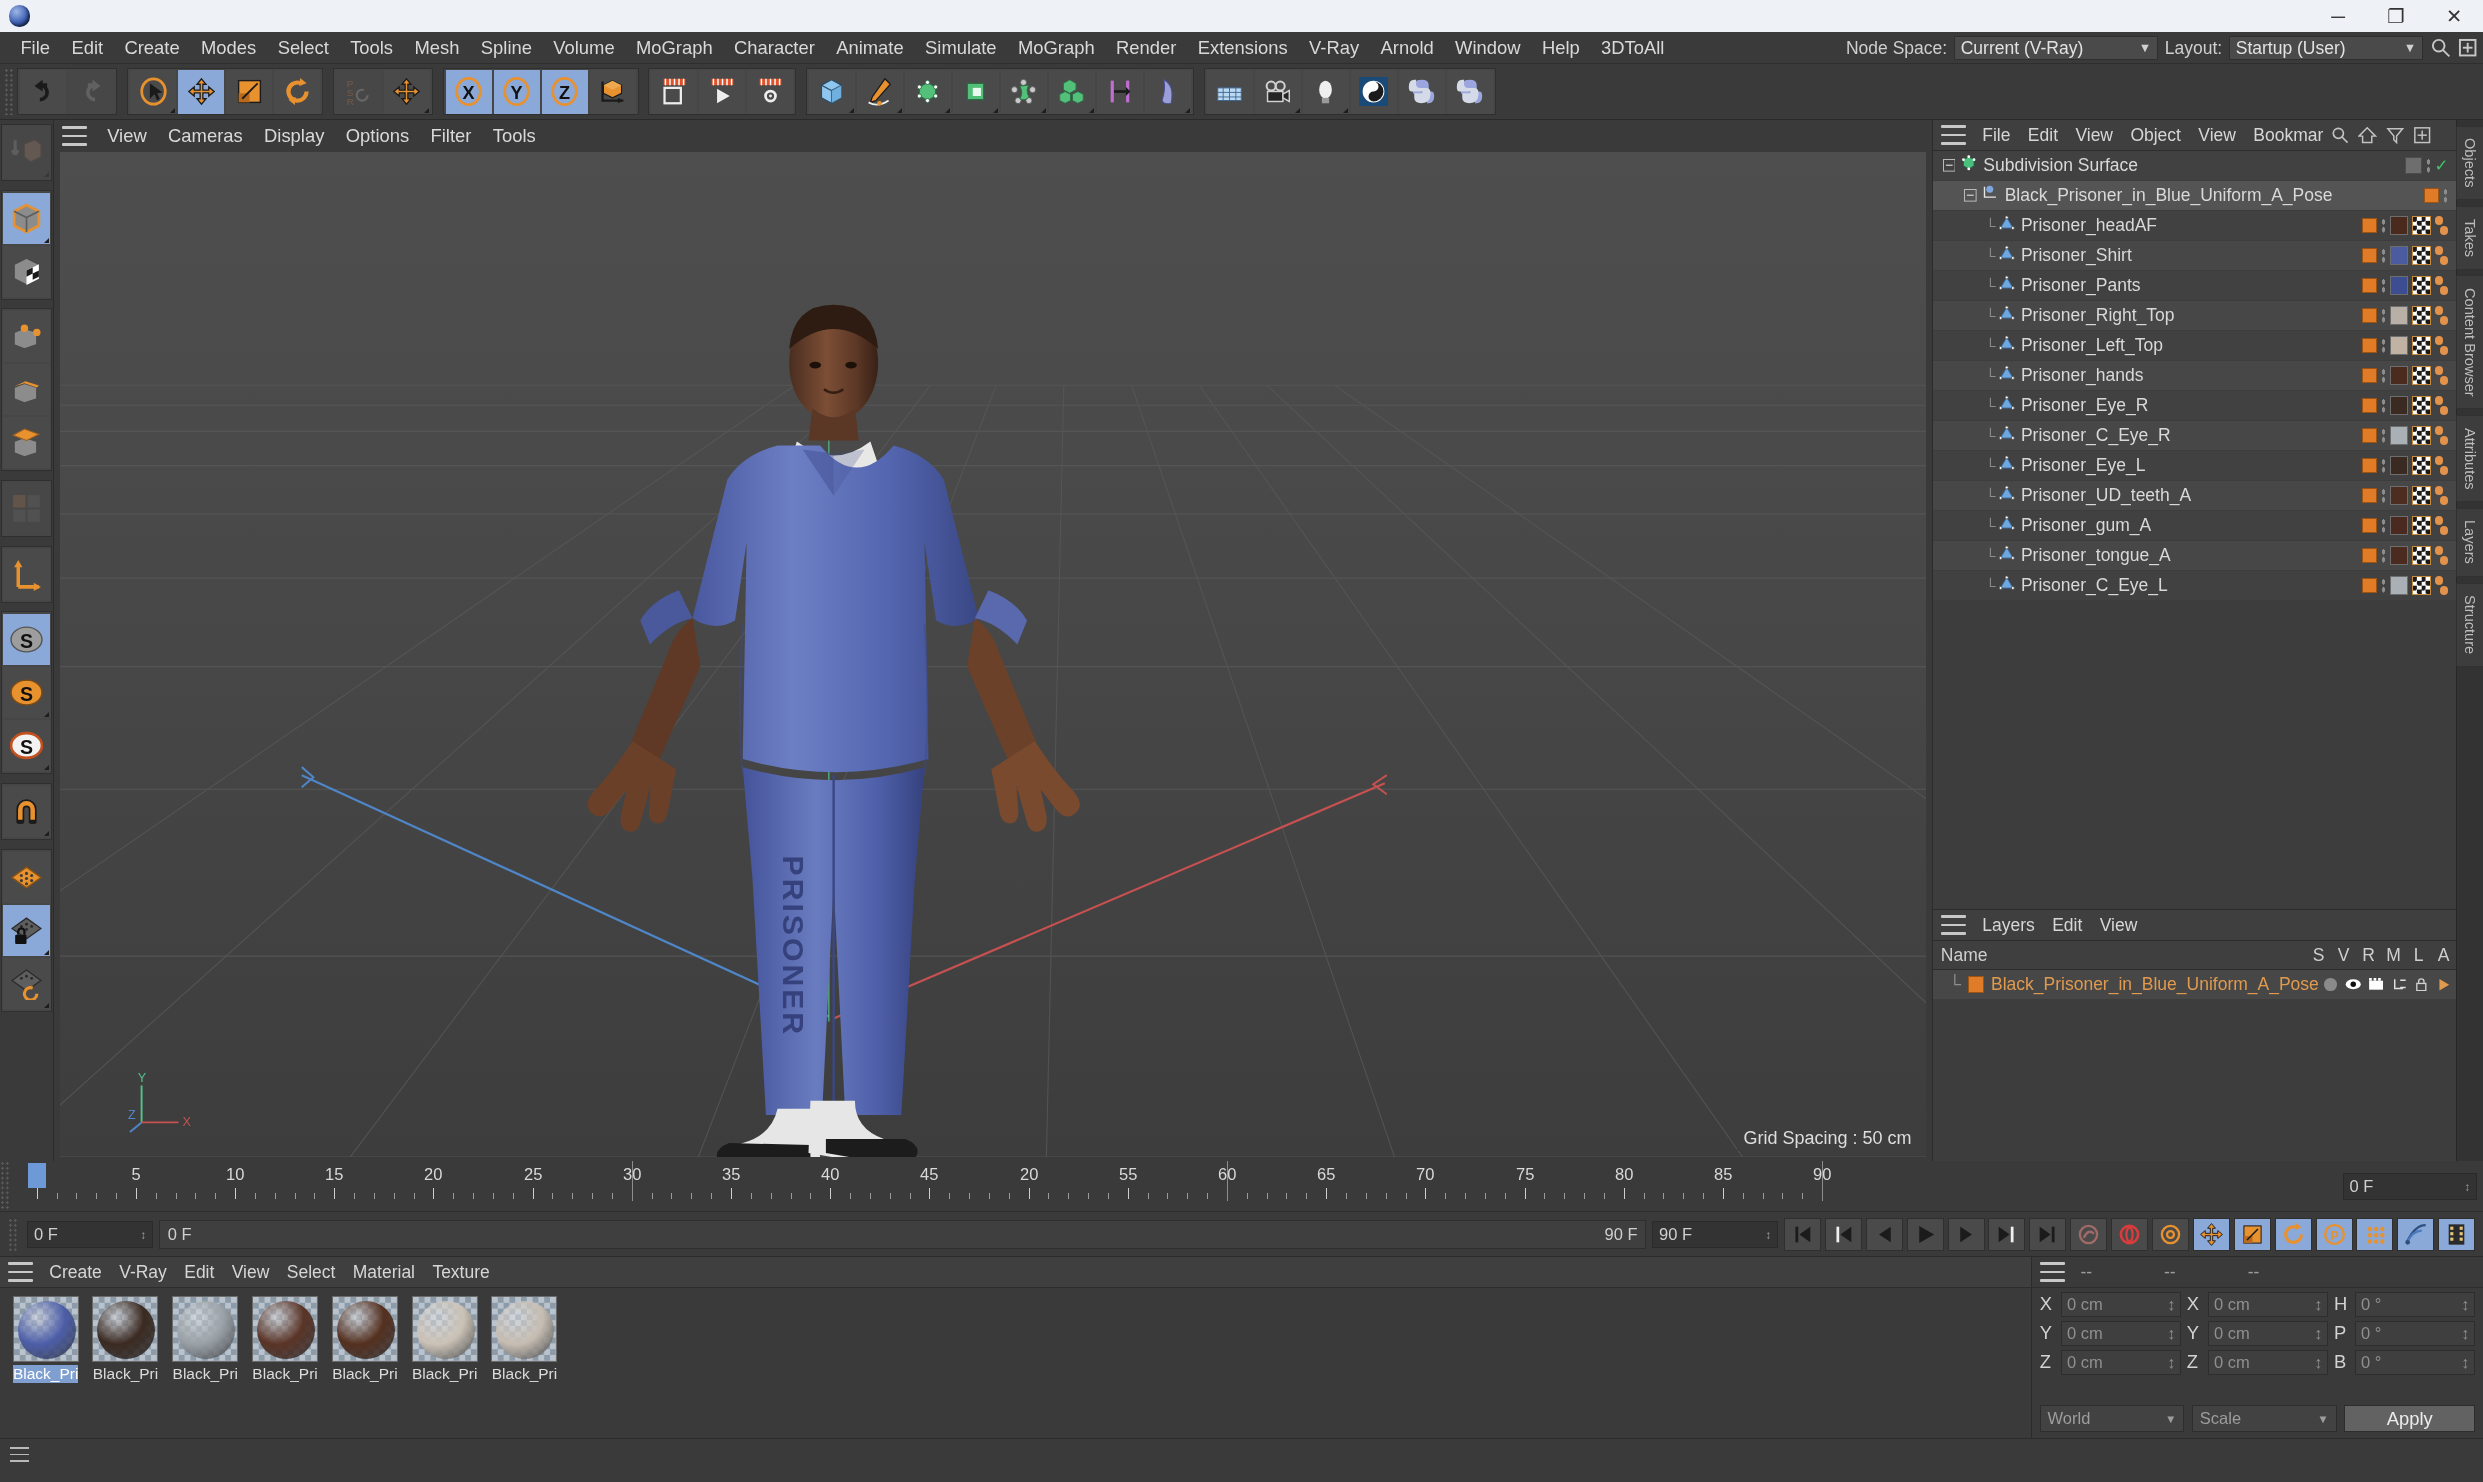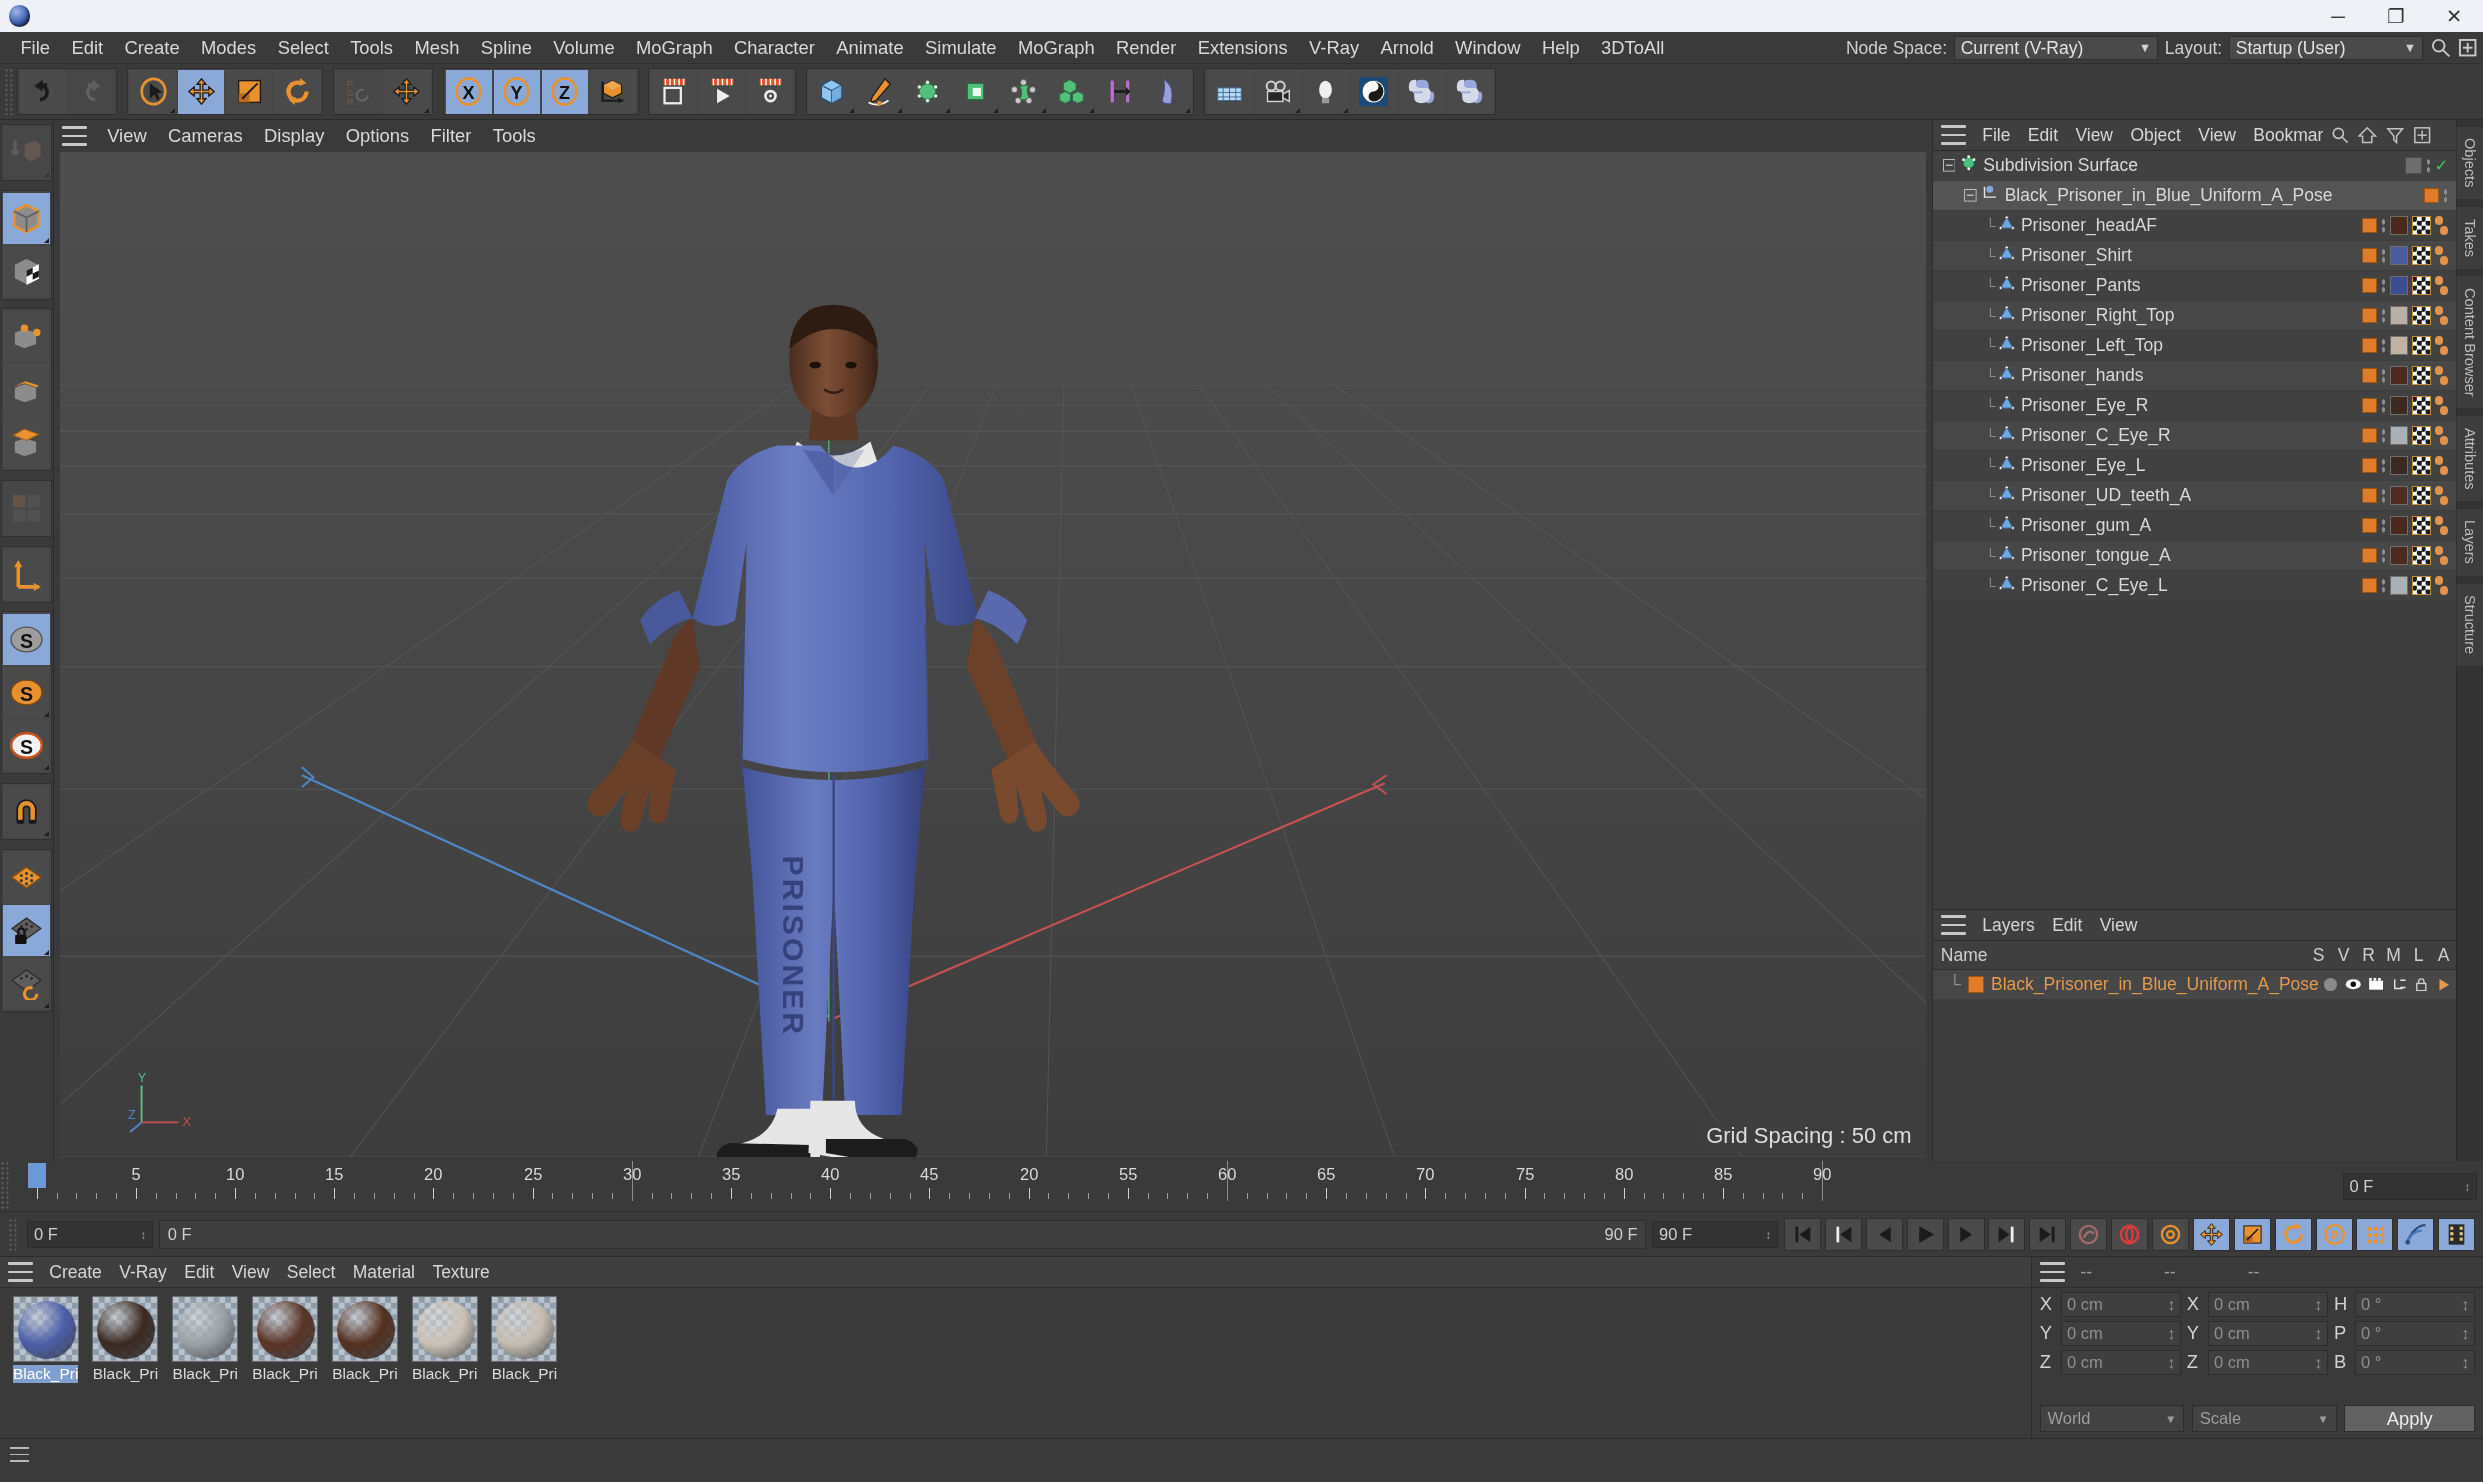--- a/index.html
+++ b/index.html
@@ -63,21 +63,21 @@
   #vpmenu { height:32px; display:flex; align-items:center; padding-left:7.8px; gap:1.9px; }
   #vpmenu .mi { padding:2.9px 10.7px; font-size:18.4px; color:#d9d9d9; }
   .burger { width:25px; height:19.4px; display:flex; flex-direction:column;
     justify-content:space-between; margin-right:7.8px; flex:none; }
   .burger i { display:block; height:2.9px; background:#c8c8c8; border-radius:1px; }
   #viewport { flex:1; margin:0 5.8px 3.9px 5.8px; position:relative; overflow:hidden;
     background:linear-gradient(#4a4a4a 0%, #464646 45%, #3e3e3e 100%); }
   .vp-label { position:absolute; background:rgba(70,70,70,.85); color:#e4e4e4;
     font-size:17.5px; padding:1.9px 5.8px; }
   #gridspacing { position:absolute; right:7.8px; bottom:5.8px; background:rgba(62,62,62,.8);
-    padding:1.9px 6.8px; font-size:22px; color:#dedede; }
+    padding:1.9px 6.8px; font-size:18px; color:#dedede; }
   #axisgizmo { position:absolute; left:68px; bottom:21.3px; width:68px; height:68px; }
 
   
   #rightcol { width:524px; background:#3a3a3a; display:flex; flex-direction:column;
     border-left:1px solid #2b2b2b; }
   #rightinner { flex:1; display:flex; flex-direction:column; }
   .panel-menu { height:31px; background:#3f3f3f; display:flex; align-items:center;
     padding-left:7.8px; border-bottom:1px solid #2d2d2d; position:relative; }
   .panel-menu .mi { padding:1.9px 8.7px; font-size:17.5px; color:#d6d6d6; white-space:nowrap; }
   .panel-icons { position:absolute; right:25px; display:flex; gap:8.7px; align-items:center; }

